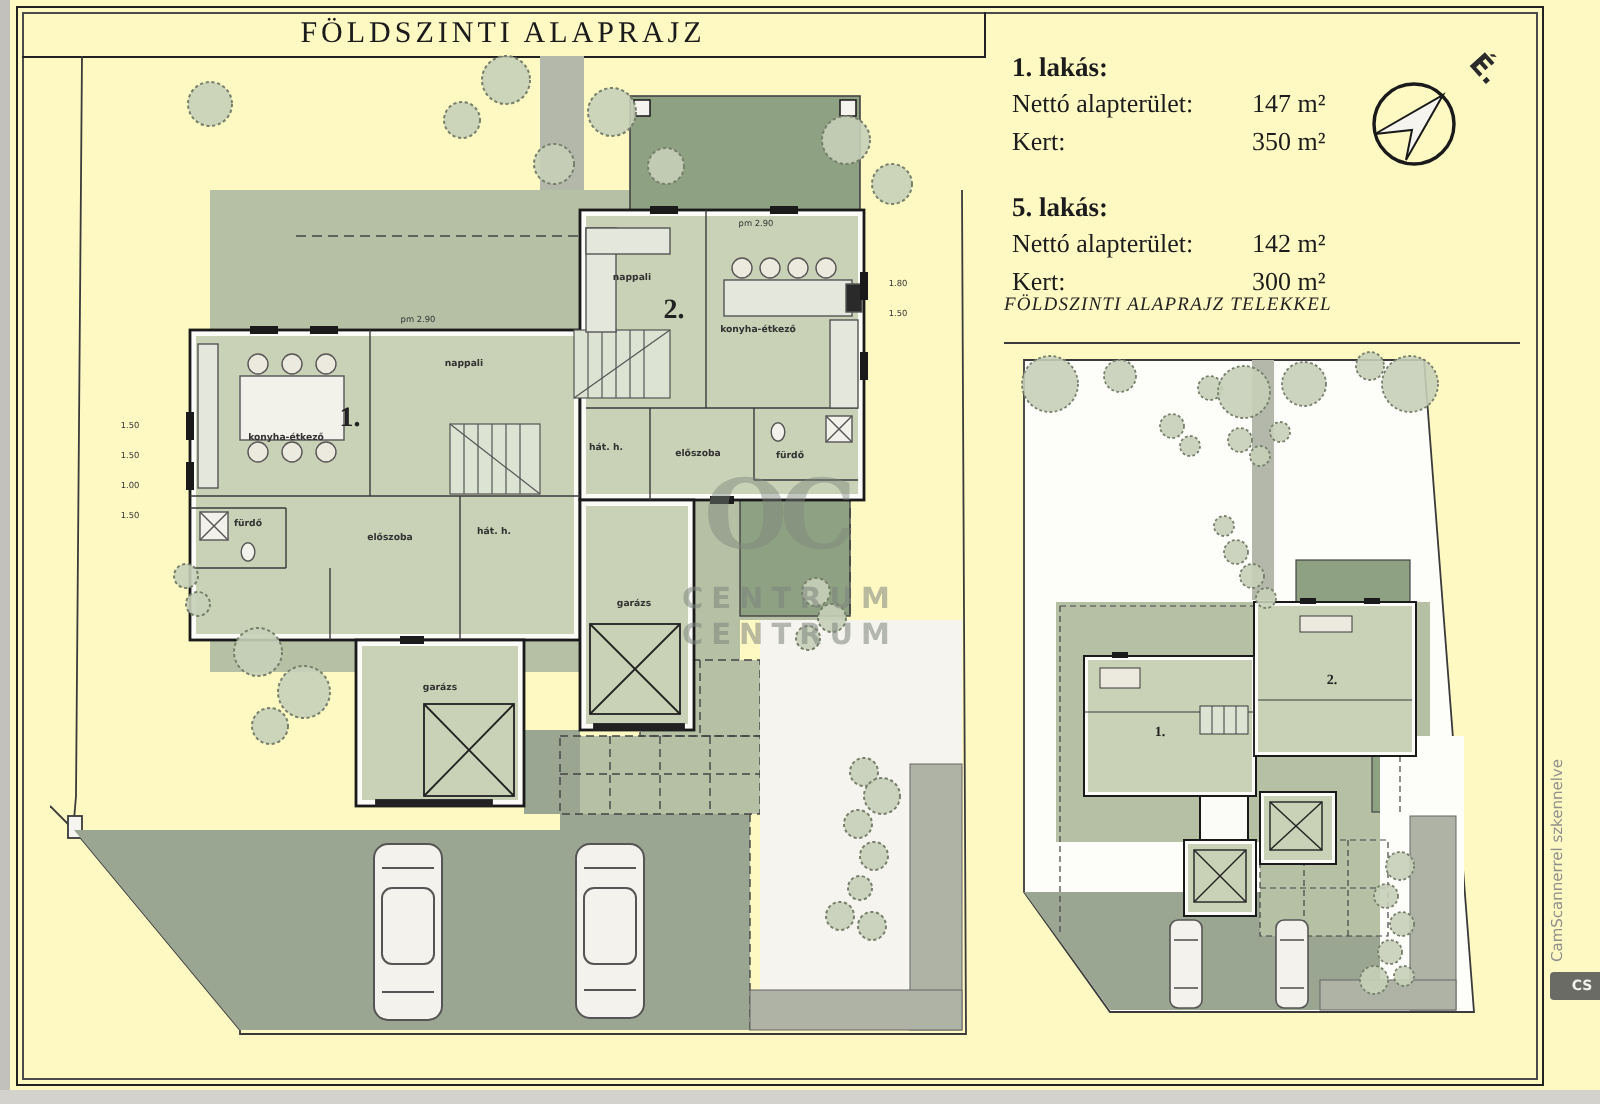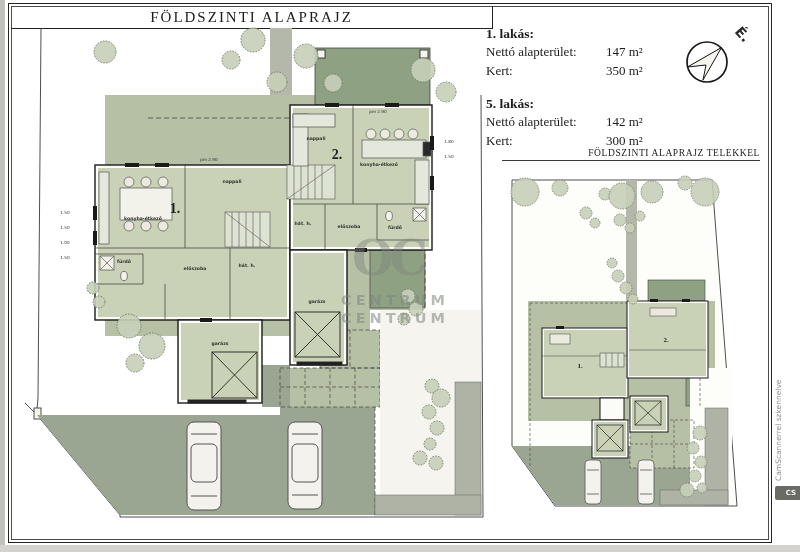--- a/index.html
+++ b/index.html
@@ -1,35 +1,35 @@
 <!DOCTYPE html>
 <html><head>
 <meta charset="utf-8">
 <style>
   html,body{margin:0;padding:0;background:#cfcec9;}
-  .page{position:relative;width:800px;height:552px;background:#ffffff;overflow:hidden;
+  .page{position:relative;width:800px;height:552px;background:#fef9c3;overflow:hidden;
         font-family:"Liberation Serif",serif;color:#1c1c1c;}
   .edge-left{position:absolute;left:0;top:0;width:5px;height:552px;background:#c2c1bc;}
   .edge-bottom{position:absolute;left:0;top:545px;width:800px;height:7px;background:#d3d2cd;}
   .frame{position:absolute;left:8px;top:3px;width:762px;height:538px;border:1.6px solid #222;}
   .frame-inner{position:absolute;left:2px;top:2px;right:2px;bottom:2px;border:0.8px solid #4a4a4a;}
   .title-bar{position:absolute;left:11px;top:6px;width:481px;height:22px;
              border-bottom:1.2px solid #222;border-right:1.2px solid #222;
              display:flex;align-items:center;justify-content:center;}
   .title-bar span{font-size:15px;letter-spacing:2px;color:#1b1b1b;}
-  .info-panel{position:absolute;left:486px;top:24px;width:262px;}
+  .info-panel{position:absolute;left:506px;top:24px;width:262px;}
   .apt-block{margin-bottom:14px;}
   .apt-name{font-weight:bold;font-size:13.5px;line-height:19px;}
   .apt-row{display:flex;font-size:13px;line-height:18.5px;}
   .apt-row .lbl{width:120px;}
   .apt-row .val{width:70px;}
   .compass-svg{position:absolute;left:678px;top:12px;}
-  .sub-heading{position:absolute;left:502px;top:148px;width:258px;text-align:right;
+  .sub-heading{position:absolute;left:502px;top:148px;width:258px;text-align:left;
                font-size:9.5px;letter-spacing:0.6px;border-bottom:1px solid #3a3a3a;
-               padding-bottom:2px;color:#222;}
+               padding-bottom:13px;color:#222;font-style:italic;}
   .main-plan{position:absolute;left:25px;top:26px;}
   .mini-plan{position:absolute;left:500px;top:168px;}
   svg text{font-family:"DejaVu Sans",sans-serif;fill:#2a2a2a;}
   svg .room-label{font-size:4.6px;font-weight:bold;fill:#333;}
   svg .dim-label{font-size:4.2px;fill:#333;}
   svg .unit-num{font-family:"Liberation Serif",serif;font-size:14px;font-weight:bold;fill:#222;}
   svg .unit-num-mini{font-family:"Liberation Serif",serif;font-size:7px;font-weight:bold;fill:#222;}
   .wm-oc{position:absolute;left:352px;top:230px;font-family:"DejaVu Serif",serif;
          font-weight:bold;font-size:48px;letter-spacing:-4px;color:rgba(125,133,125,0.45);}
   .wm-line{position:absolute;left:340px;width:110px;text-align:center;

